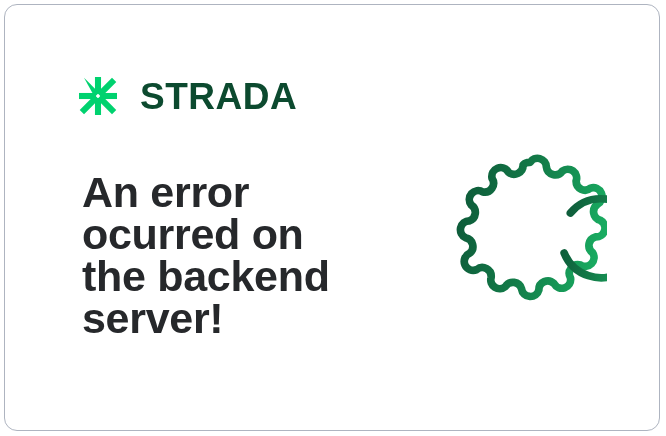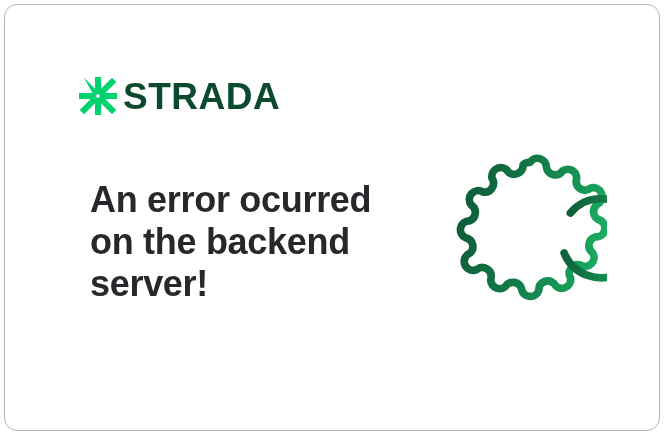--- a/index.html
+++ b/index.html
@@ -26,21 +26,21 @@
     border-radius: 13px;
   }
 
   
   #brand-lockup {
     position: absolute;
     left: 74px;
     top: 68px;
     display: flex;
     align-items: center;
-    gap: 6px;
+    gap: 23px;
     height: 46px;
   }
   #brand-mark {
     width: 38px;
     height: 38px;
     display: block;
     flex: 0 0 auto;
   }
   #brand-wordmark {
     font-family: "Liberation Sans", sans-serif;
@@ -52,23 +52,23 @@
     white-space: nowrap;
     margin-top: 1px;
   }
 
   
   #error-message {
     position: absolute;
     left: 77px;
     top: 166px;
     width: 290px;
-    margin: 8px;
+    margin: 0;
     font-family: "Liberation Sans", sans-serif;
-    font-size: 36px;
+    font-size: 43px;
     font-weight: bold;
     line-height: 42px;
     letter-spacing: -0.3px;
     color: #26282B;
   }
 
   
   #gear-illustration {
     position: absolute;
     left: 448px;

